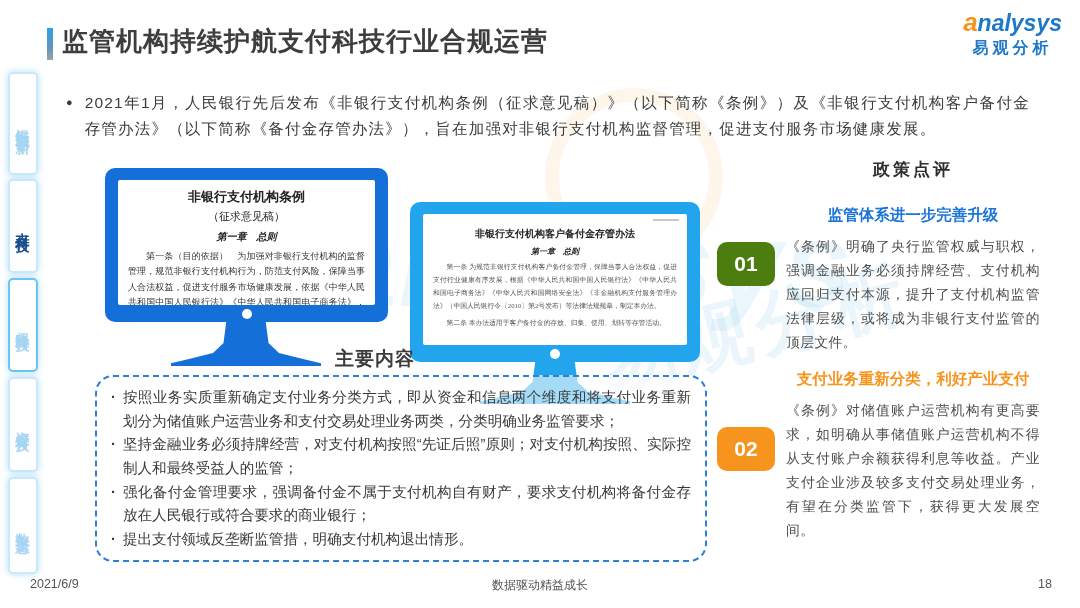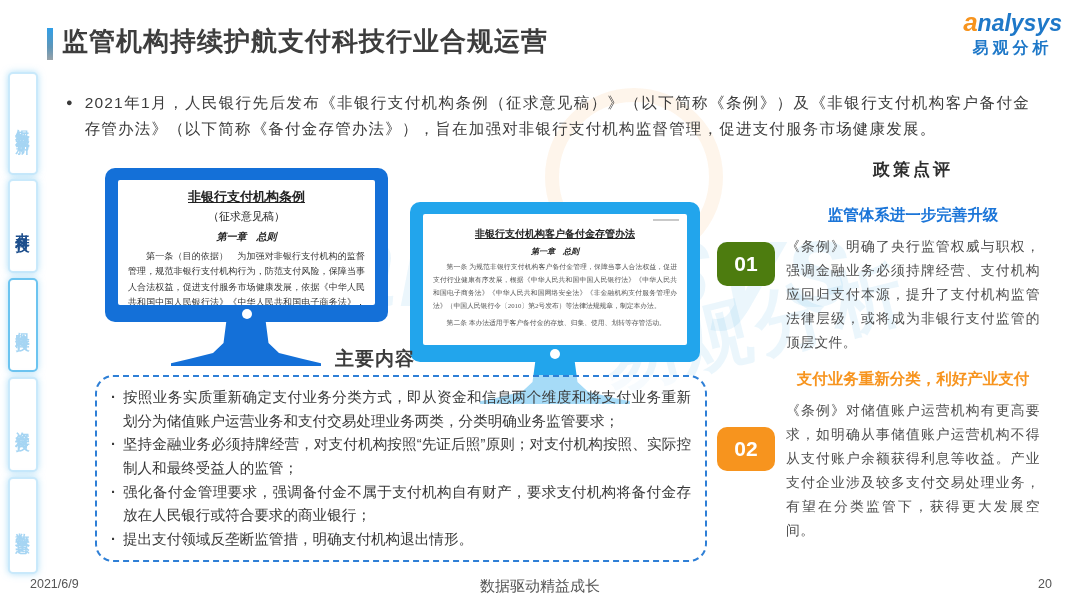--- a/index.html
+++ b/index.html
@@ -45,21 +45,21 @@
   .m2 .frame{width:290px;height:160px;background:#22a5ec;}
   .screen{position:absolute;left:13px;right:13px;top:12px;bottom:17px;background:#fff;
           border-radius:2px;overflow:hidden;font-family:"Liberation Serif","DejaVu Serif",serif;}
   .cam{position:absolute;left:calc(50% - 5px);bottom:3px;width:10px;height:10px;background:#fff;border-radius:50%;}
   .stand{position:absolute;width:150px;height:46px;
          clip-path:polygon(37% 0%,63% 0%,65% 50%,72% 72%,88% 85%,100% 94%,100% 100%,0% 100%,0% 94%,12% 85%,28% 72%,35% 50%);}
   .m1 .stand{left:66px;top:152px;background:#1470d8;}
   .m2 .stand{left:70px;top:158px;background:#22a5ec;height:44px;}
 
   .doc{padding:5px 10px;color:#222;}
-  .doc-title{font-weight:bold;text-align:center;text-decoration:underline;}
+  .doc-title{font-weight:bold;text-align:center;}
   .m1 .doc-title{font-size:13px;margin-top:3px;}
   .doc-sub{text-align:center;font-size:11px;margin-top:3px;}
   .doc-chapter{text-align:center;font-weight:bold;margin-top:6px;font-style:italic;}
   .m1 .doc-chapter{font-size:10px;}
   .doc-body{font-size:9px;line-height:1.7;text-align:justify;text-indent:2em;margin-top:5px;color:#333;}
   .m2 .doc-title{font-size:10px;margin-top:8px;}
   .m2 .doc-chapter{font-size:8px;margin-top:5px;}
   .m2 .doc-body{font-size:6.8px;line-height:1.9;margin-top:4px;color:#555;}
   .hdr-mark{position:absolute;right:8px;top:5px;width:26px;height:2px;background:#c9c9c9;}
 
@@ -82,21 +82,21 @@
   
   .policy{position:absolute;left:786px;top:150px;width:254px;z-index:1;}
   .policy h3{margin:8px;text-align:center;font-size:17px;color:#2e2e2e;letter-spacing:3px;}
   .sec-title{text-align:center;font-weight:bold;font-size:15.5px;margin-top:24px;}
   .sec-title.blue{color:#1b75d8;}
   .sec-title.orange{color:#f7941e;margin-top:14px;}
   .sec-body{font-size:13.8px;line-height:1.74;color:#4e4e4e;text-align:justify;margin-top:9px;letter-spacing:.4px;}
 
   
   .footer-date{position:absolute;left:30px;top:577px;font-size:12.5px;color:#555;}
-  .footer-slogan{position:absolute;left:0;top:577px;width:100%;text-align:center;font-size:15px;color:#555;}
+  .footer-slogan{position:absolute;left:0;top:577px;width:100%;text-align:center;font-size:12px;color:#555;}
   .footer-page{position:absolute;right:28px;top:577px;font-size:12.5px;color:#555;}
 </style>
 </head>
 <body>
 
 <div class="slide">
 
   <div class="wm wm-ring"></div>
   <div class="wm wm-text">analysys</div>
   <div class="wm wm-cn">易观分析</div>
@@ -183,15 +183,15 @@
   <div class="policy">
     <h3>政策点评</h3>
     <div class="sec-title blue">监管体系进一步完善升级</div>
     <div class="sec-body">《条例》明确了央行监管权威与职权，强调金融业务必须持牌经营、支付机构应回归支付本源，提升了支付机构监管法律层级，或将成为非银行支付监管的顶层文件。</div>
     <div class="sec-title orange">支付业务重新分类，利好产业支付</div>
     <div class="sec-body">《条例》对储值账户运营机构有更高要求，如明确从事储值账户运营机构不得从支付账户余额获得利息等收益。产业支付企业涉及较多支付交易处理业务，有望在分类监管下，获得更大发展空间。</div>
   </div>
 
   <div class="footer-slogan">数据驱动精益成长</div>
   <div class="footer-date">2021/6/9</div>
-  <div class="footer-page">20</div>
+  <div class="footer-page">18</div>
 
 </div>
 
 </body></html>

